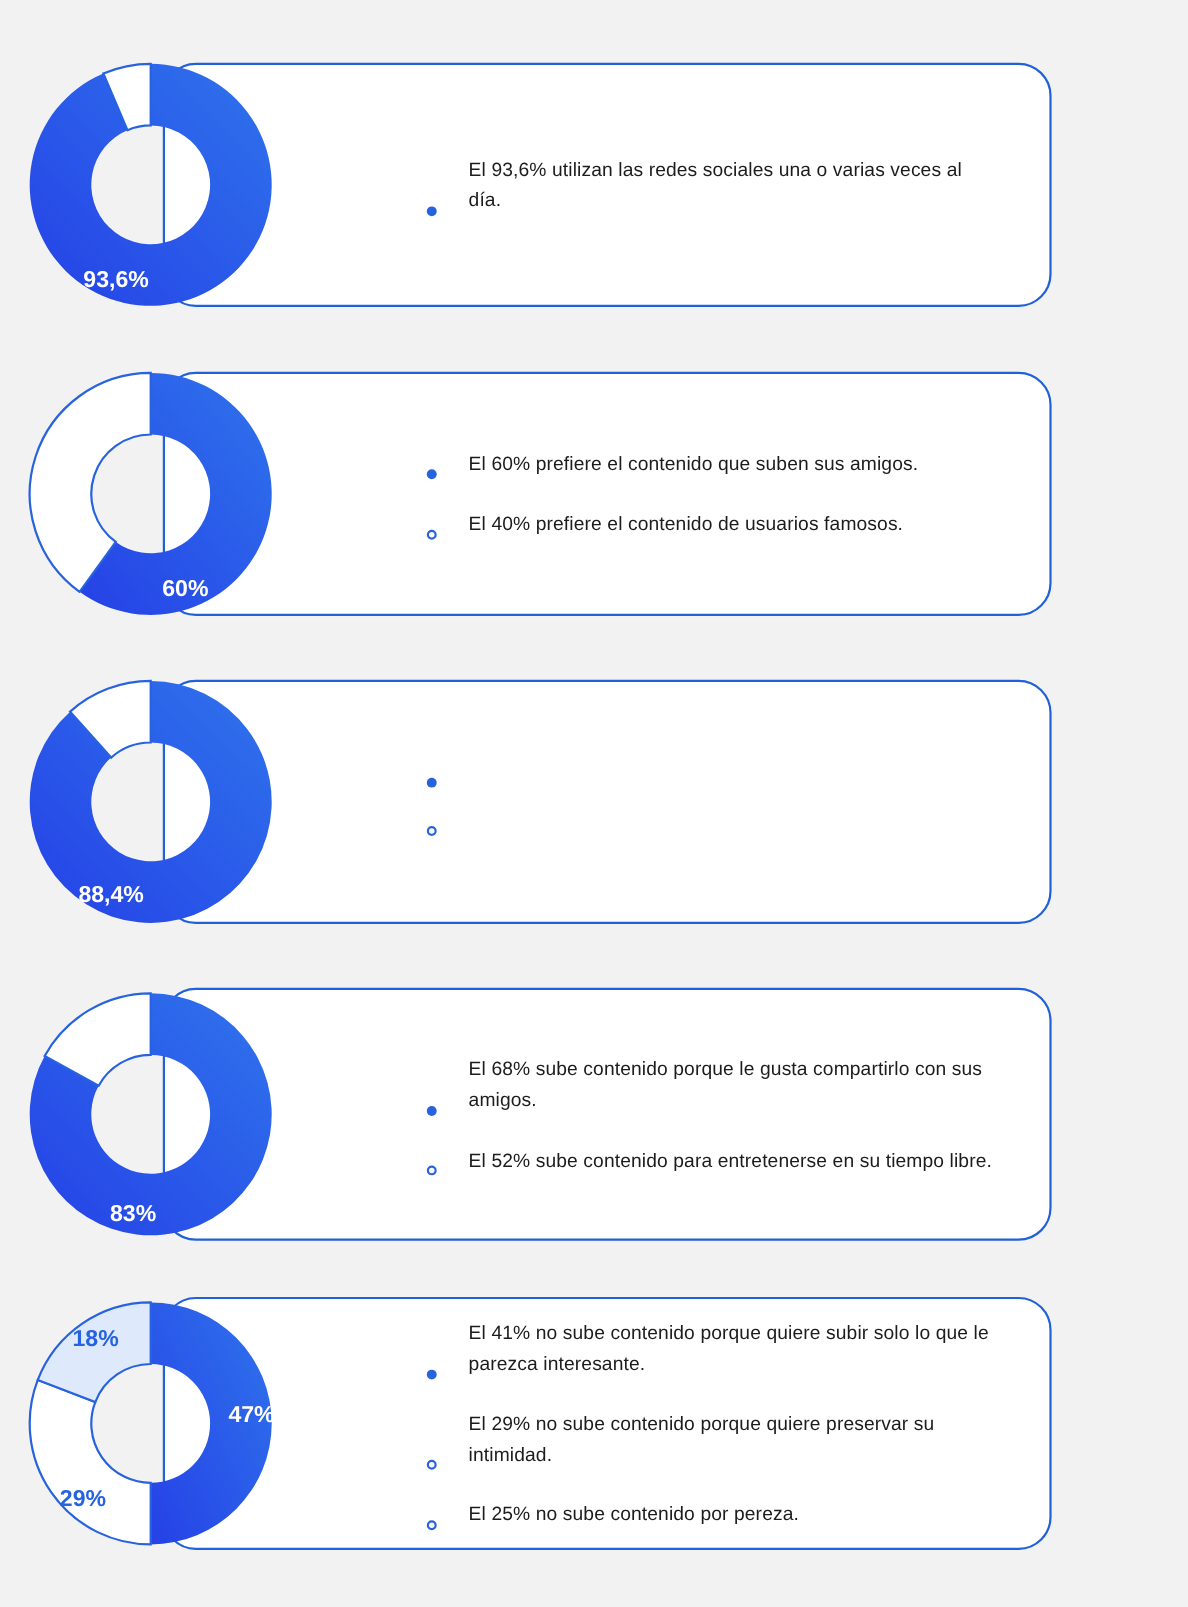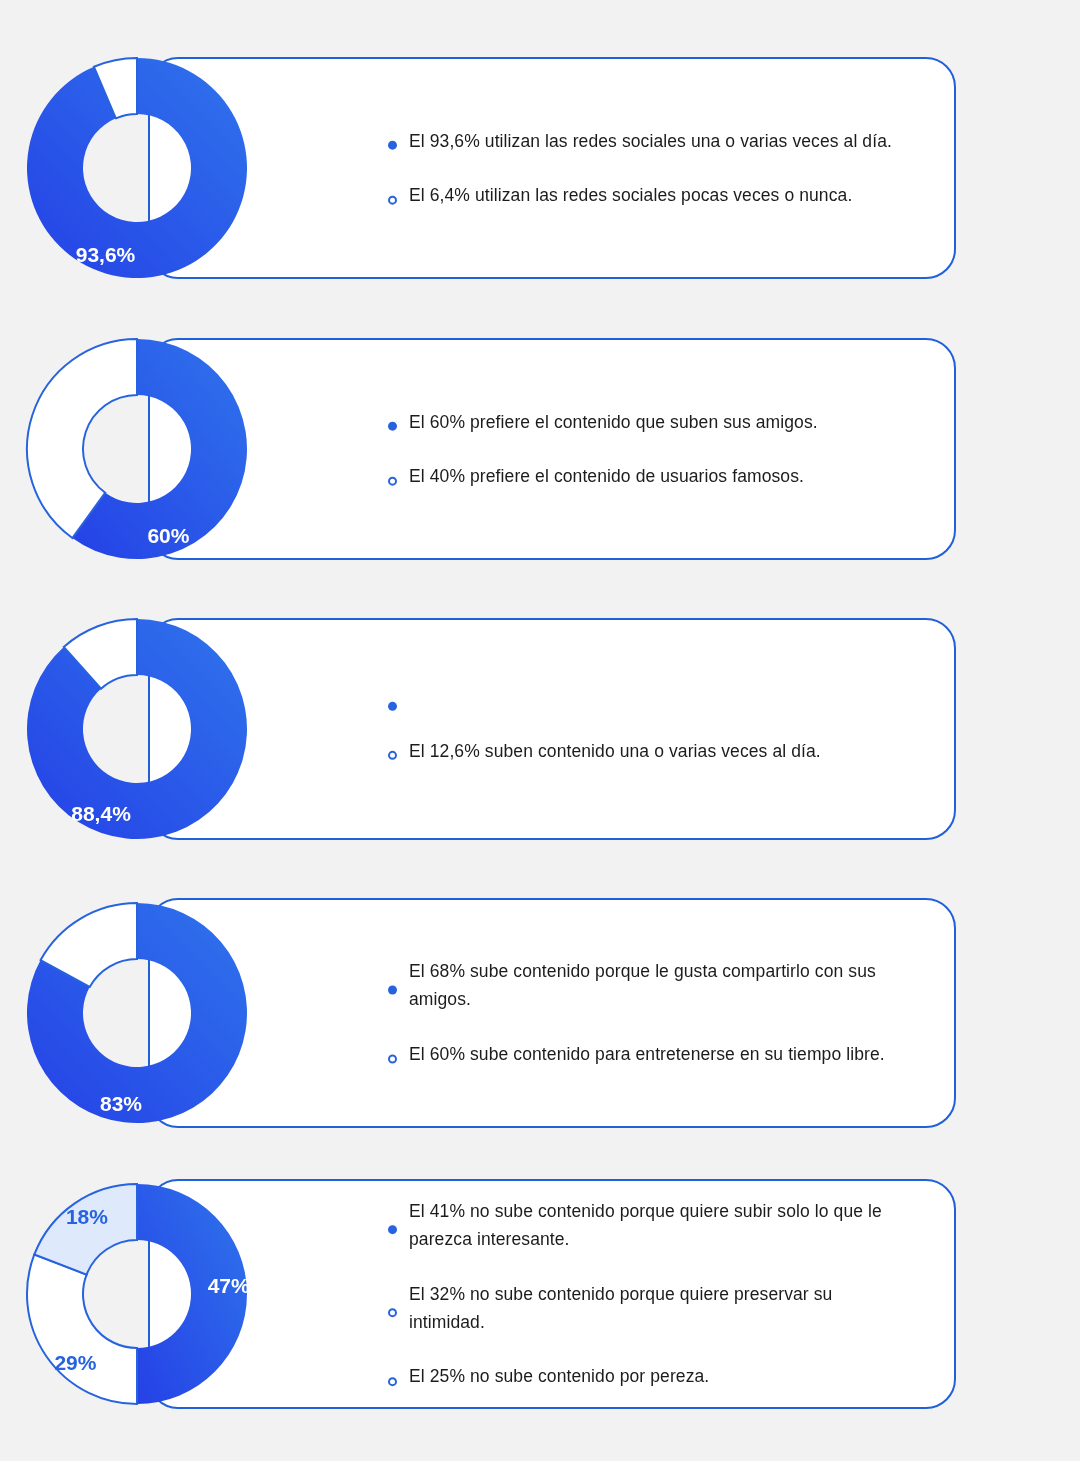--- a/index.html
+++ b/index.html
@@ -47,22 +47,23 @@
   .bullets {
     position:absolute;
     left:238px;
     right:48px;
     top:50%;
     transform:translateY(-50%);
     z-index:4;
   }
   .bullet-row {
     display:flex;
-    align-items:center;
+    align-items:flex-end;
     margin-bottom:26px;
+    gap:17px;
   }
   .bullet-row:last-child { margin-bottom:0; }
   .bullet-marker {
     flex:0 0 auto;
     width:9px; height:9px;
     border-radius:50%;
     margin-top:9px;
     margin-right:12px;
   }
   .bullet-marker.filled { background:#2763df; }
@@ -91,24 +92,20 @@
             <path d="M 113 3 A 110 110 0 1 1 69.94889664790765 11.77449678975431 L 91.86582199079102 63.307480242243024 A 54 54 0 1 0 113 59 Z" fill="url(#grad-0)" stroke="none" stroke-width="0"></path>
             <path d="M 69.94889664790765 11.77449678975431 A 110 110 0 0 1 112.99808013782291 3.000000016753958 L 112.99905752220397 59.000000008224674 A 54 54 0 0 0 91.86582199079102 63.307480242243024 Z" fill="#ffffff" stroke="#2763df" stroke-width="2"></path>
             <text x="81.53414681403848" y="199.45172111230357" text-anchor="middle" dominant-baseline="central" class="donut-label on-fill">93,6%</text>
           </svg>
         </div>
         <div class="bullets">
           <div class="bullet-row">
             <span class="bullet-marker filled"></span>
             <span class="bullet-text">El 93,6% utilizan las redes sociales una o varias veces al día.</span>
           </div>
-          <div class="bullet-row">
-            <span class="bullet-marker hollow"></span>
-            <span class="bullet-text">El 6,4% utilizan las redes sociales pocas veces o nunca.</span>
-          </div>
         </div>
       </div>
     </div>
     <div class="stat-card" style="top: 338px; height: 222px;">
       <div class="card-inner">
         <div class="donut-wrap">
           <svg viewBox="0 0 226 226">
             <defs>
               <linearGradient id="grad-1" x1="1" y1="0" x2="0" y2="1">
                 <stop offset="0" stop-color="#2f74ec"></stop>
@@ -146,21 +143,20 @@
             <path d="M 39.73869458223231 30.946474003339972 A 110 110 0 0 1 112.99808013782291 3.000000016753958 L 112.99905752220397 59.000000008224674 A 54 54 0 0 0 77.0353591585504 72.71917814709417 Z" fill="#ffffff" stroke="#2763df" stroke-width="2"></path>
             <text x="77.05273617898683" y="197.68644651762452" text-anchor="middle" dominant-baseline="central" class="donut-label on-fill">88,4%</text>
           </svg>
         </div>
         <div class="bullets">
           <div class="bullet-row">
             <span class="bullet-marker filled"></span>
           </div>
           <div class="bullet-row">
             <span class="bullet-marker hollow"></span>
-            <span class="bullet-text">El 12,6% suben contenido una o varias veces al día.</span>
           </div>
         </div>
       </div>
     </div>
     <div class="stat-card" style="top: 898px; height: 230px;">
       <div class="card-inner">
         <div class="donut-wrap">
           <svg viewBox="0 0 226 226">
             <defs>
               <linearGradient id="grad-3" x1="1" y1="0" x2="0" y2="1">
@@ -173,21 +169,21 @@
             <text x="97.02436765464242" y="203.60231327712313" text-anchor="middle" dominant-baseline="central" class="donut-label on-fill">83%</text>
           </svg>
         </div>
         <div class="bullets">
           <div class="bullet-row">
             <span class="bullet-marker filled"></span>
             <span class="bullet-text">El 68% sube contenido porque le gusta compartirlo con sus amigos.</span>
           </div>
           <div class="bullet-row">
             <span class="bullet-marker hollow"></span>
-            <span class="bullet-text">El 60% sube contenido para entretenerse en su tiempo libre.</span>
+            <span class="bullet-text">El 52% sube contenido para entretenerse en su tiempo libre.</span>
           </div>
         </div>
       </div>
     </div>
     <div class="stat-card" style="top: 1179px; height: 230px;">
       <div class="card-inner">
         <div class="donut-wrap">
           <svg viewBox="0 0 226 226">
             <defs>
               <linearGradient id="grad-4" x1="1" y1="0" x2="0" y2="1">
@@ -203,21 +199,21 @@
             <text x="62.89320877861752" y="35.84230774902099" text-anchor="middle" dominant-baseline="central" class="donut-label on-empty">18%</text>
           </svg>
         </div>
         <div class="bullets">
           <div class="bullet-row">
             <span class="bullet-marker filled"></span>
             <span class="bullet-text">El 41% no sube contenido porque quiere subir solo lo que le parezca interesante.</span>
           </div>
           <div class="bullet-row">
             <span class="bullet-marker hollow"></span>
-            <span class="bullet-text">El 32% no sube contenido porque quiere preservar su intimidad.</span>
+            <span class="bullet-text">El 29% no sube contenido porque quiere preservar su intimidad.</span>
           </div>
           <div class="bullet-row">
             <span class="bullet-marker hollow"></span>
             <span class="bullet-text">El 25% no sube contenido por pereza.</span>
           </div>
         </div>
       </div>
     </div>
   </div>
 

